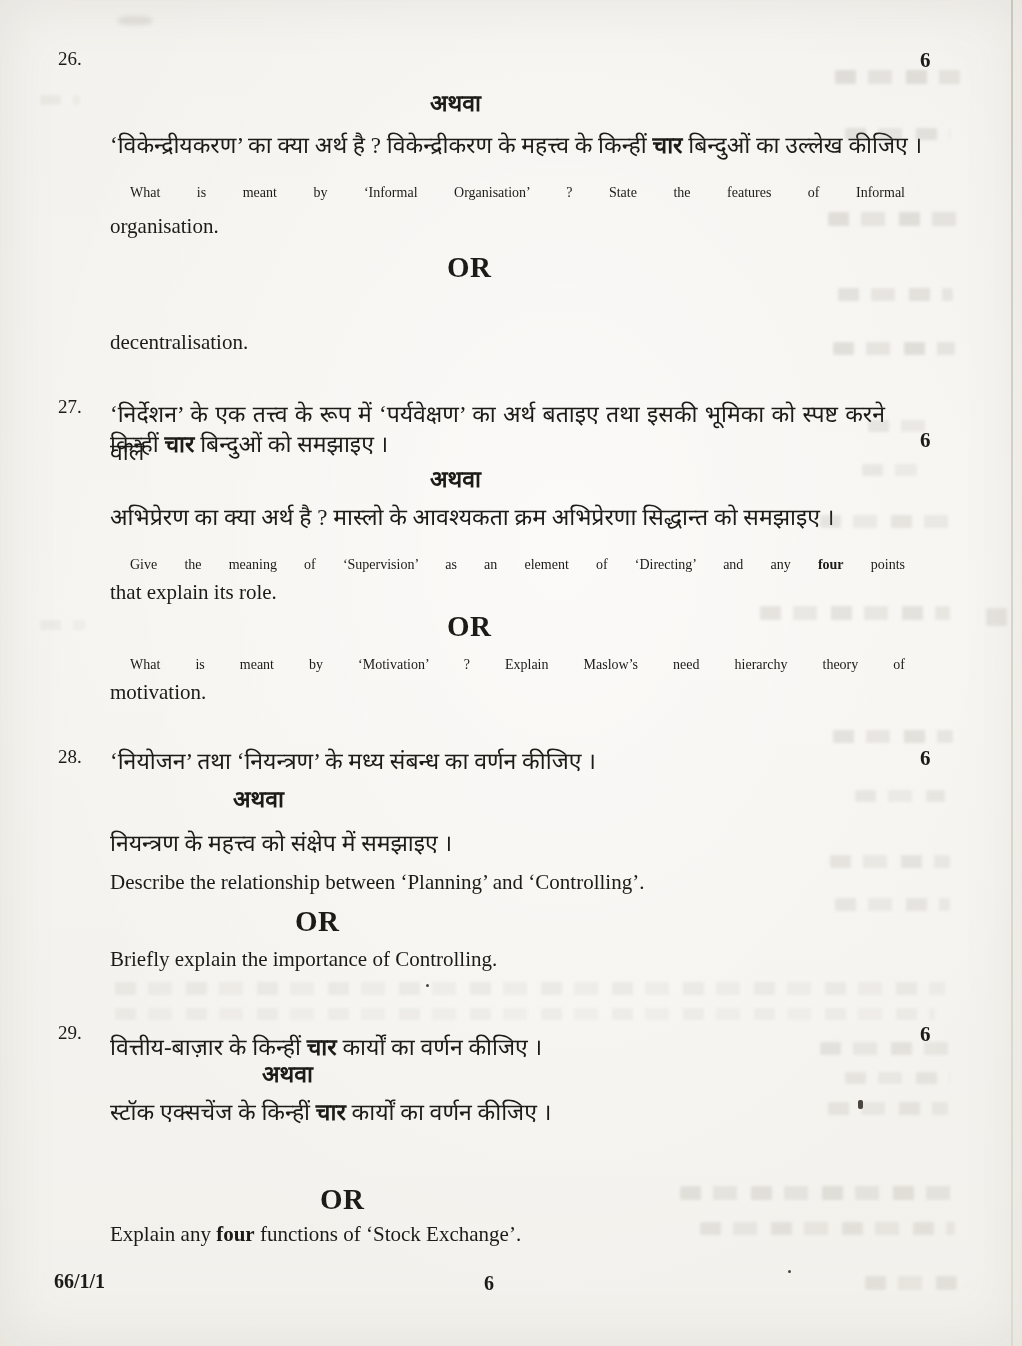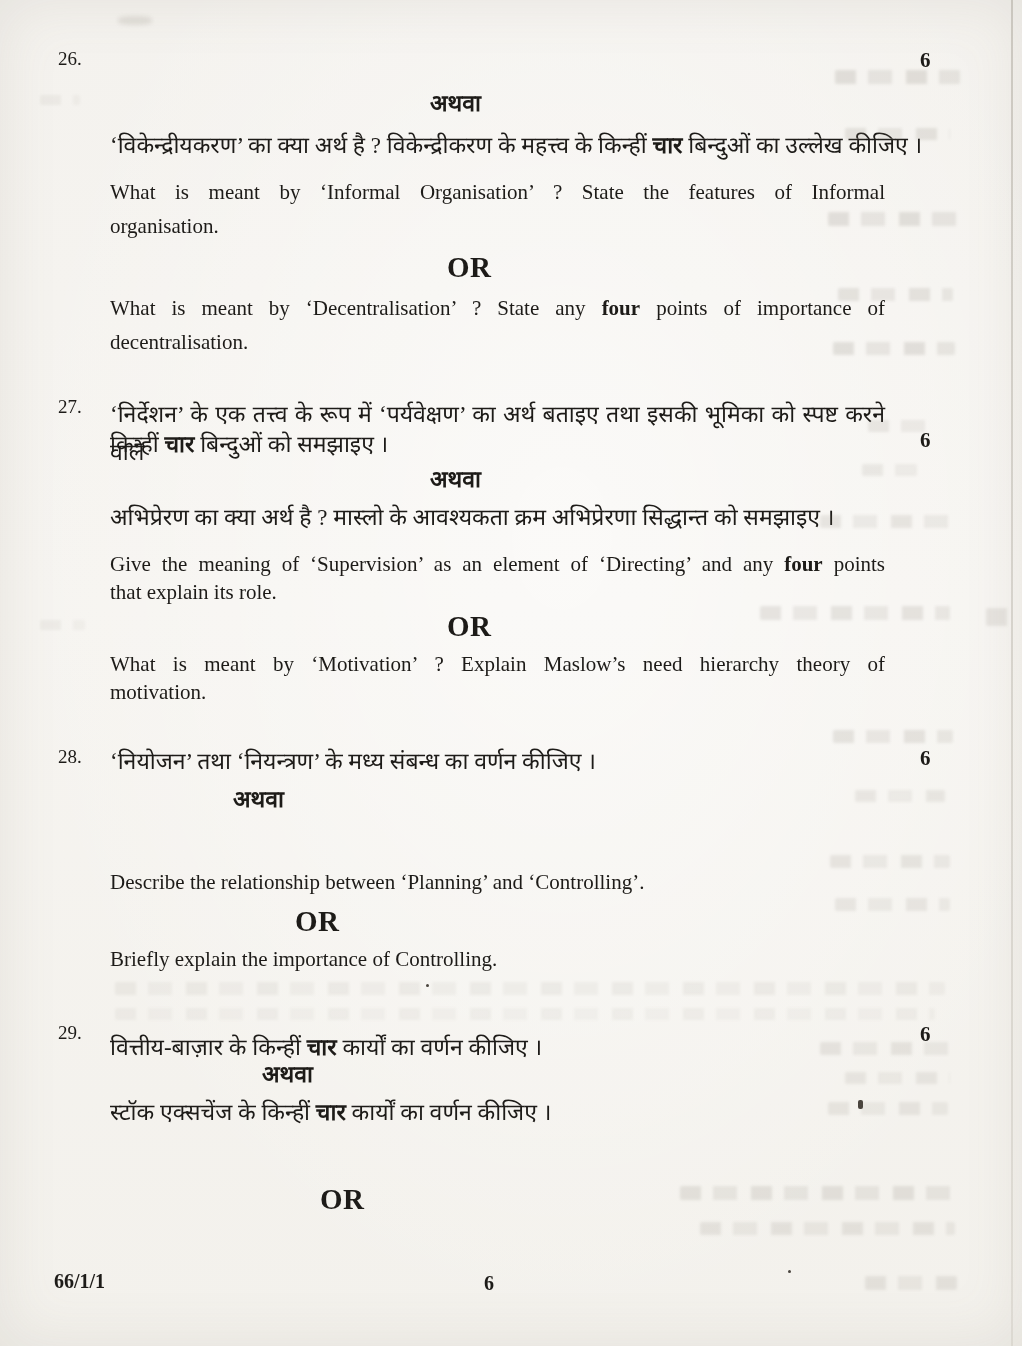--- a/index.html
+++ b/index.html
@@ -10,21 +10,21 @@
       linear-gradient(180deg, #f4f2ee 0%, #f6f4f0 45%, #f3f1ec 100%);
     overflow:hidden;
     font-family:"Liberation Serif", serif;
     color:#1d1b18;
     box-shadow: inset 0 0 60px rgba(120,112,100,.12);
   }
   .abs { position:absolute; }
   .hi { font-size:23px; line-height:31px; white-space:nowrap; }
   .hiw { font-size:23px; line-height:38px; }
   .en { font-size:21px; line-height:29px; white-space:nowrap; }
-  .enw { font-size:21px; line-height:29px; }
+  .enw { font-size:14px; line-height:29px;margin-left:20px; }
   .w { width:775px; }
   .just { text-align:justify; text-align-last:justify; white-space:normal; }
   .b { font-weight:700; }
   .qnum { font-size:19px; }
   .marks { font-size:21px; font-weight:700; }
   .athva { font-size:23px; font-weight:700; }
   .orlbl { font-size:29px; font-weight:700; letter-spacing:.5px; }
   .footer-code { font-size:20px; font-weight:700; }
   .footer-page { font-size:20px; font-weight:600; }
   .ghost {
@@ -50,23 +50,20 @@
 
   <div class="abs hi" style="left:110px; top:130px;">
     <span>‘विकेन्द्रीयकरण’ का क्या अर्थ है ? विकेन्द्रीकरण के महत्त्व के किन्हीं </span><span class="b">चार</span><span> बिन्दुओं का उल्लेख कीजिए ।</span>
   </div>
 
   <div class="abs enw w just" style="left:110px; top:178px;">What is meant by ‘Informal Organisation’ ? State the features of Informal</div>
   <div class="abs en" style="left:110px; top:212px;">organisation.</div>
 
   <div class="abs orlbl" style="left:447px; top:251px;">OR</div>
 
-  <div class="abs enw w just" style="left:110px; top:294px;">
-    <span>What is meant by ‘Decentralisation’ ? State any </span><span class="b">four</span><span> points of importance of</span>
-  </div>
   <div class="abs en" style="left:110px; top:328px;">decentralisation.</div>
 
   <div class="abs qnum" style="left:58px; top:396px;">27.</div>
   <div class="abs hiw w just" style="left:110px; top:396px;">‘निर्देशन’ के एक तत्त्व के रूप में ‘पर्यवेक्षण’ का अर्थ बताइए तथा इसकी भूमिका को स्पष्ट करने वाले</div>
   <div class="abs hi" style="left:110px; top:429px;">
     <span>किन्हीं </span><span class="b">चार</span><span> बिन्दुओं को समझाइए ।</span>
   </div>
   <div class="abs marks" style="left:920px; top:428px;">6</div>
 
   <div class="abs athva" style="left:430px; top:462px;">अथवा</div>
@@ -82,20 +79,21 @@
 
   <div class="abs enw w just" style="left:110px; top:650px;">What is meant by ‘Motivation’ ? Explain Maslow’s need hierarchy theory of</div>
   <div class="abs en" style="left:110px; top:678px;">motivation.</div>
 
   <div class="abs qnum" style="left:58px; top:746px;">28.</div>
   <div class="abs hi" style="left:110px; top:746px;">‘नियोजन’ तथा ‘नियन्त्रण’ के मध्य संबन्ध का वर्णन कीजिए ।</div>
   <div class="abs marks" style="left:920px; top:746px;">6</div>
 
   <div class="abs athva" style="left:233px; top:782px;">अथवा</div>
 
+  <div class="abs hi" style="left:110px; top:828px;">नियन्त्रण के महत्त्व को संक्षेप में समझाइए ।</div>
 
   <div class="abs en" style="left:110px; top:868px;">Describe the relationship between ‘Planning’ and ‘Controlling’.</div>
 
   <div class="abs orlbl" style="left:295px; top:905px;">OR</div>
 
   <div class="abs en" style="left:110px; top:945px;">Briefly explain the importance of Controlling.</div>
 
   <div class="abs qnum" style="left:58px; top:1022px;">29.</div>
   <div class="abs hi" style="left:110px; top:1032px;">
     <span>वित्तीय-बाज़ार के किन्हीं </span><span class="b">चार</span><span> कार्यों का वर्णन कीजिए ।</span>
@@ -104,20 +102,23 @@
 
   <div class="abs athva" style="left:262px; top:1057px;">अथवा</div>
 
   <div class="abs hi" style="left:110px; top:1097px;">
     <span>स्टॉक एक्सचेंज के किन्हीं </span><span class="b">चार</span><span> कार्यों का वर्णन कीजिए ।</span>
   </div>
 
 
   <div class="abs orlbl" style="left:320px; top:1183px;">OR</div>
 
+  <div class="abs en" style="left:110px; top:1220px;">
+    <span>Explain any </span><span class="b">four</span><span> functions of ‘Stock Exchange’.</span>
+  </div>
 
   <div class="abs footer-code" style="left:54px; top:1270px;">66/1/1</div>
   <div class="abs footer-page" style="left:484px; top:1272px;">6</div>
 
   <div class="ghost" style="left:835px; top:70px;  width:125px; height:14px; opacity:.50;"></div>
   <div class="ghost" style="left:845px; top:128px; width:105px; height:12px; opacity:.45;"></div>
   <div class="ghost" style="left:828px; top:212px; width:135px; height:14px; opacity:.50;"></div>
   <div class="ghost" style="left:838px; top:288px; width:115px; height:13px; opacity:.45;"></div>
   <div class="ghost" style="left:833px; top:342px; width:122px; height:13px; opacity:.50;"></div>
   <div class="ghost" style="left:868px; top:420px; width:60px;  height:12px; opacity:.38;"></div>

